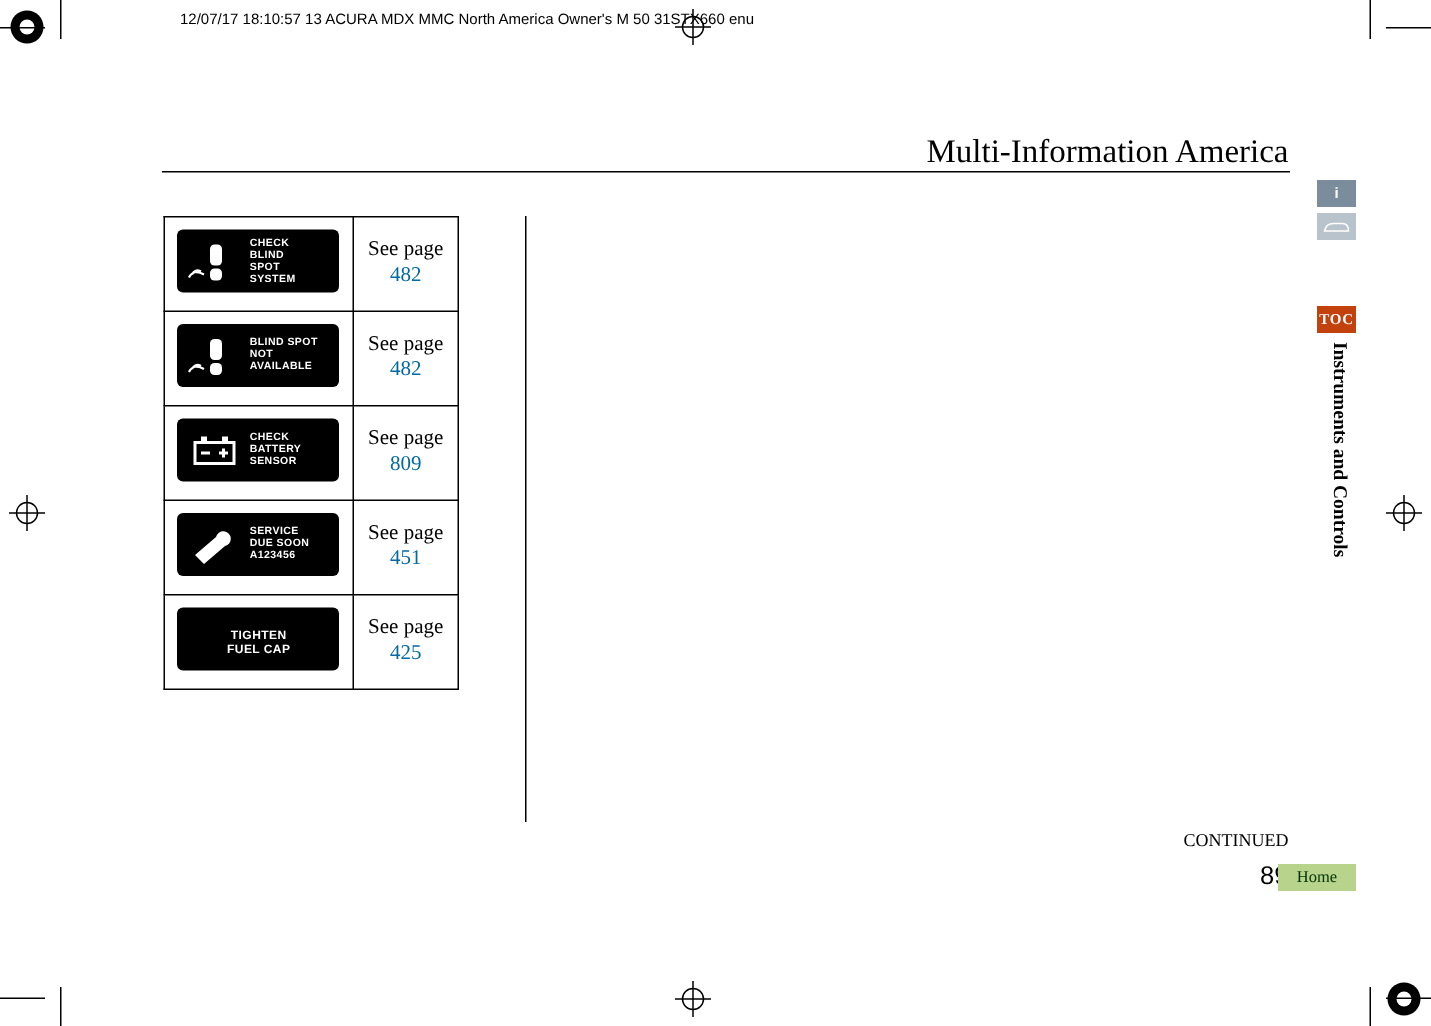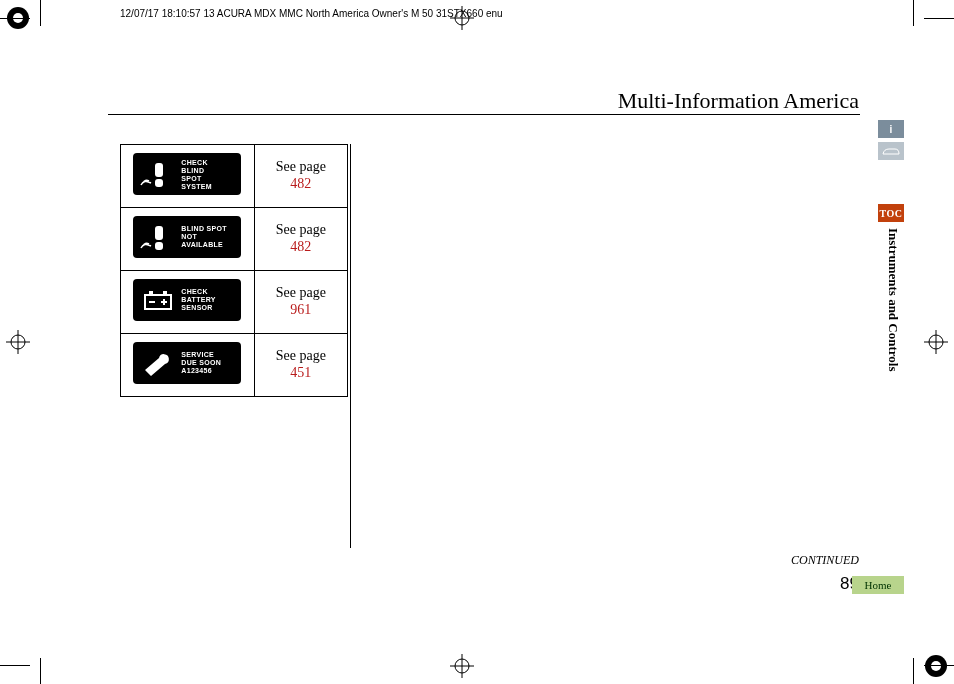--- a/index.html
+++ b/index.html
@@ -59,40 +59,40 @@
     top: 144px;
     left: 350px;
     width: 1px;
     height: 404px;
     background: #000;
   }
 
   .warning-table {
     position: absolute;
     top: 144px;
-    left: 120px;
+    left: 109px;
     border-collapse: collapse;
-    width: 228px;
+    width: 197px;
     padding-left: 28px;
   }
   .warning-table td {
     border: 1px solid #000;
     text-align: center;
     vertical-align: middle;
     height: 58px;
     padding: 2px;
   }
   .warning-table td.icon-cell { width: 130px; }
   .warning-table td.ref-cell {
     width: 92px;
     font-size: 14px;
     line-height: 1.2;
   }
   .page-link {
-    color: #b91c1c;
+    color: #0369a1;
     cursor: pointer;
   }
 
   .display-icon {
     display: inline-block;
     background: #000;
     color: #fff;
     border-radius: 4px;
     width: 108px;
     height: 42px;
@@ -124,21 +124,20 @@
     left: 6px;
     top: 6px;
     width: 38px;
     height: 30px;
   }
 
   .continued {
     position: absolute;
     bottom: 116px;
     right: 95px;
-    font-style: italic;
     font-size: 12px;
   }
   .page-number {
     position: absolute;
     bottom: 90px;
     right: 95px;
     font-weight: normal;
     font-family: Arial, sans-serif;
     font-size: 17px;
   }
@@ -279,32 +278,39 @@
               <div>BATTERY</div>
               <div>SENSOR</div>
             </div><div class="glyph"><svg width="38" height="30">
                 <rect x="6" y="10" width="26" height="14" fill="none" stroke="#fff" stroke-width="2"></rect>
                 <rect x="10" y="6" width="4" height="4" fill="#fff"></rect>
                 <rect x="24" y="6" width="4" height="4" fill="#fff"></rect>
                 <line x1="10" y1="17" x2="16" y2="17" stroke="#fff" stroke-width="2"></line>
                 <line x1="22" y1="17" x2="28" y2="17" stroke="#fff" stroke-width="2"></line>
                 <line x1="25" y1="14" x2="25" y2="20" stroke="#fff" stroke-width="2"></line>
               </svg></div></div></td>
-        <td class="ref-cell"><span>See page</span><br><span class="page-link">961</span></td>
+        <td class="ref-cell"><span>See page</span><br><span class="page-link">809</span></td>
       </tr>
       <tr>
         <td class="icon-cell"><div class="display-icon"><div class="lines center3">
               <div>SERVICE</div>
               <div>DUE SOON</div>
               <div>A123456</div>
             </div><div class="glyph"><svg width="38" height="30">
                 <path d="M6 22 L20 10 A5 5 0 1 1 26 16 L12 28 Z" fill="#fff"></path>
               </svg></div></div></td>
         <td class="ref-cell"><span>See page</span><br><span class="page-link">451</span></td>
       </tr>
+      <tr>
+        <td class="icon-cell"><div class="display-icon"><div class="lines center1">
+              <div>TIGHTEN</div>
+              <div>FUEL CAP</div>
+            </div></div></td>
+        <td class="ref-cell"><span>See page</span><br><span class="page-link">425</span></td>
+      </tr>
     </tbody>
 </table>
 
 <div class="continued">CONTINUED</div>
 <div class="page-number">89</div>
 
 <div class="side-tab tab-info">i</div>
 <div class="side-tab tab-vehicle">
   <svg width="20" height="10">
       <path d="M2 8 Q3 3 8 3 L14 3 Q18 3 18 8 Z" fill="none" stroke="#fff" stroke-width="1"></path>

